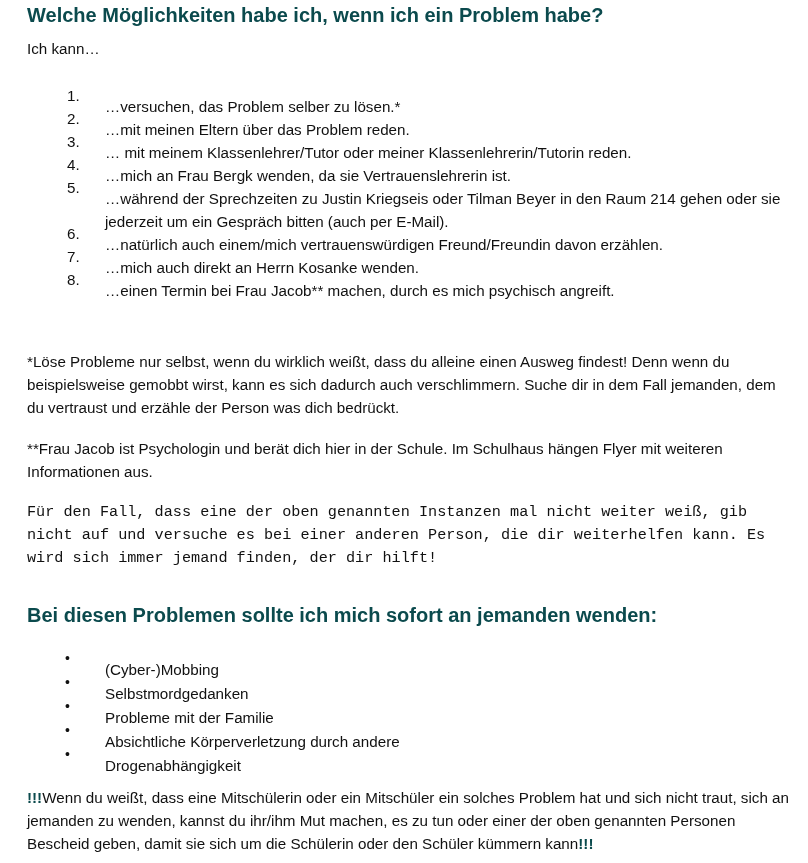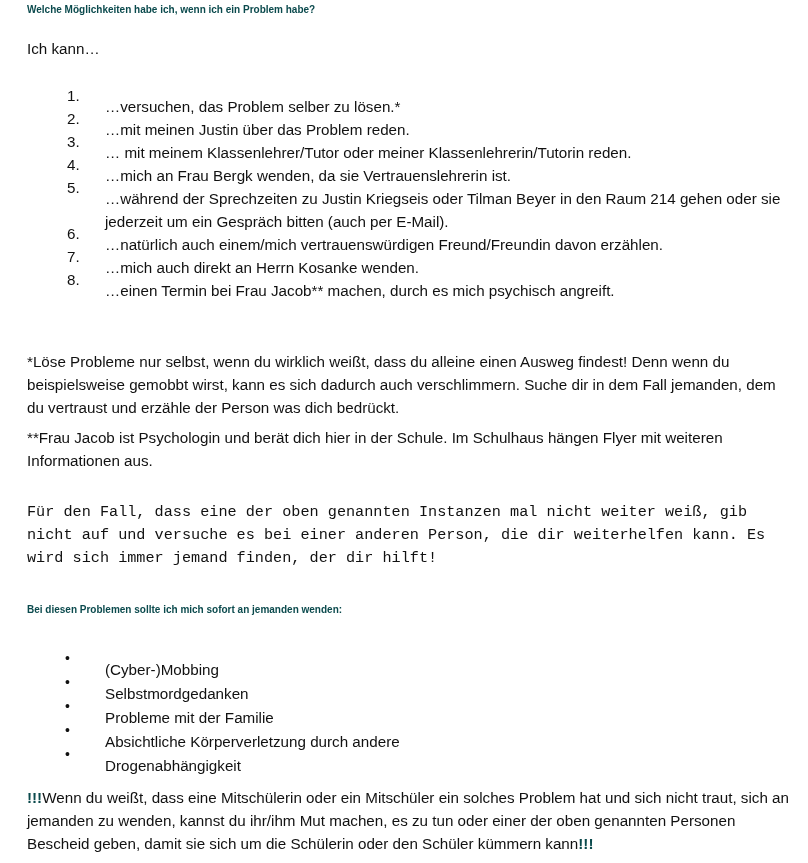--- a/index.html
+++ b/index.html
@@ -3,21 +3,21 @@
 <meta charset="utf-8">
 <style>
   html, body { margin: 0; padding: 0; background: #ffffff; }
   body {
     width: 808px; height: 863px; overflow: hidden; position: relative;
     font-family: "Liberation Sans", "DejaVu Sans", sans-serif;
     color: #111111; font-size: 15.2px;
   }
   .page { position: absolute; left: 27px; top: 0; width: 765px; }
   .heading {
-    color: #0b4a4d; font-weight: bold; font-size: 10px;
+    color: #0b4a4d; font-weight: bold; font-size: 20px;
     position: absolute; left: 0; white-space: nowrap;
   }
   .para { position: absolute; left: 0; width: 765px; line-height: 23px; }
   .ol-item, .ul-item { position: absolute; left: 0; width: 765px; line-height: 23px; }
   .marker { position: absolute; left: 40px; }
   .ul-item .marker { left: 38px; font-size: 14px; }
   .item-text { position: absolute; left: 78px; width: 690px; margin-top: 11px; }
   .accent { color: #0b4a4d; font-weight: bold; }
 </style>
 </head>
@@ -29,21 +29,21 @@
 
   <div class="para" style="top:37px;">Ich kann…</div>
 
   <div>
     <div class="ol-item" style="top:84px;">
       <span class="marker">1.</span>
       <span class="item-text">…versuchen, das Problem selber zu lösen.*</span>
     </div>
     <div class="ol-item" style="top:107px;">
       <span class="marker">2.</span>
-      <span class="item-text">…mit meinen Justin über das Problem reden.</span>
+      <span class="item-text">…mit meinen Eltern über das Problem reden.</span>
     </div>
     <div class="ol-item" style="top:130px;">
       <span class="marker">3.</span>
       <span class="item-text">… mit meinem Klassenlehrer/Tutor oder meiner Klassenlehrerin/Tutorin reden.</span>
     </div>
     <div class="ol-item" style="top:153px;">
       <span class="marker">4.</span>
       <span class="item-text">…mich an Frau Bergk wenden, da sie Vertrauenslehrerin ist.</span>
     </div>
     <div class="ol-item" style="top:176px;">
@@ -58,21 +58,21 @@
       <span class="marker">7.</span>
       <span class="item-text">…mich auch direkt an Herrn Kosanke wenden.</span>
     </div>
     <div class="ol-item" style="top:268px;">
       <span class="marker">8.</span>
       <span class="item-text">…einen Termin bei Frau Jacob** machen, durch es mich psychisch angreift.</span>
     </div>
   </div>
 
   <div class="para" style="top:350px;">*Löse Probleme nur selbst, wenn du wirklich weißt, dass du alleine einen Ausweg findest! Denn wenn du beispielsweise gemobbt wirst, kann es sich dadurch auch verschlimmern. Suche dir in dem Fall jemanden, dem du vertraust und erzähle der Person was dich bedrückt.</div>
-  <div class="para" style="top:426px;">**Frau Jacob ist Psychologin und berät dich hier in der Schule. Im Schulhaus hängen Flyer mit weiteren Informationen aus.</div>
+  <div class="para" style="top:437px;">**Frau Jacob ist Psychologin und berät dich hier in der Schule. Im Schulhaus hängen Flyer mit weiteren Informationen aus.</div>
   <div class="para" style="top:501px;font-family:Liberation Mono, monospace;">Für den Fall, dass eine der oben genannten Instanzen mal nicht weiter weiß, gib nicht auf und versuche es bei einer anderen Person, die dir weiterhelfen kann. Es wird sich immer jemand finden, der dir hilft!</div>
 
   <div class="heading" style="top:604px;">Bei diesen Problemen sollte ich mich sofort an jemanden wenden:</div>
 
   <div>
     <div class="ul-item" style="top:647px;">
       <span class="marker">•</span>
       <span class="item-text">(Cyber-)Mobbing</span>
     </div>
     <div class="ul-item" style="top:671px;">

